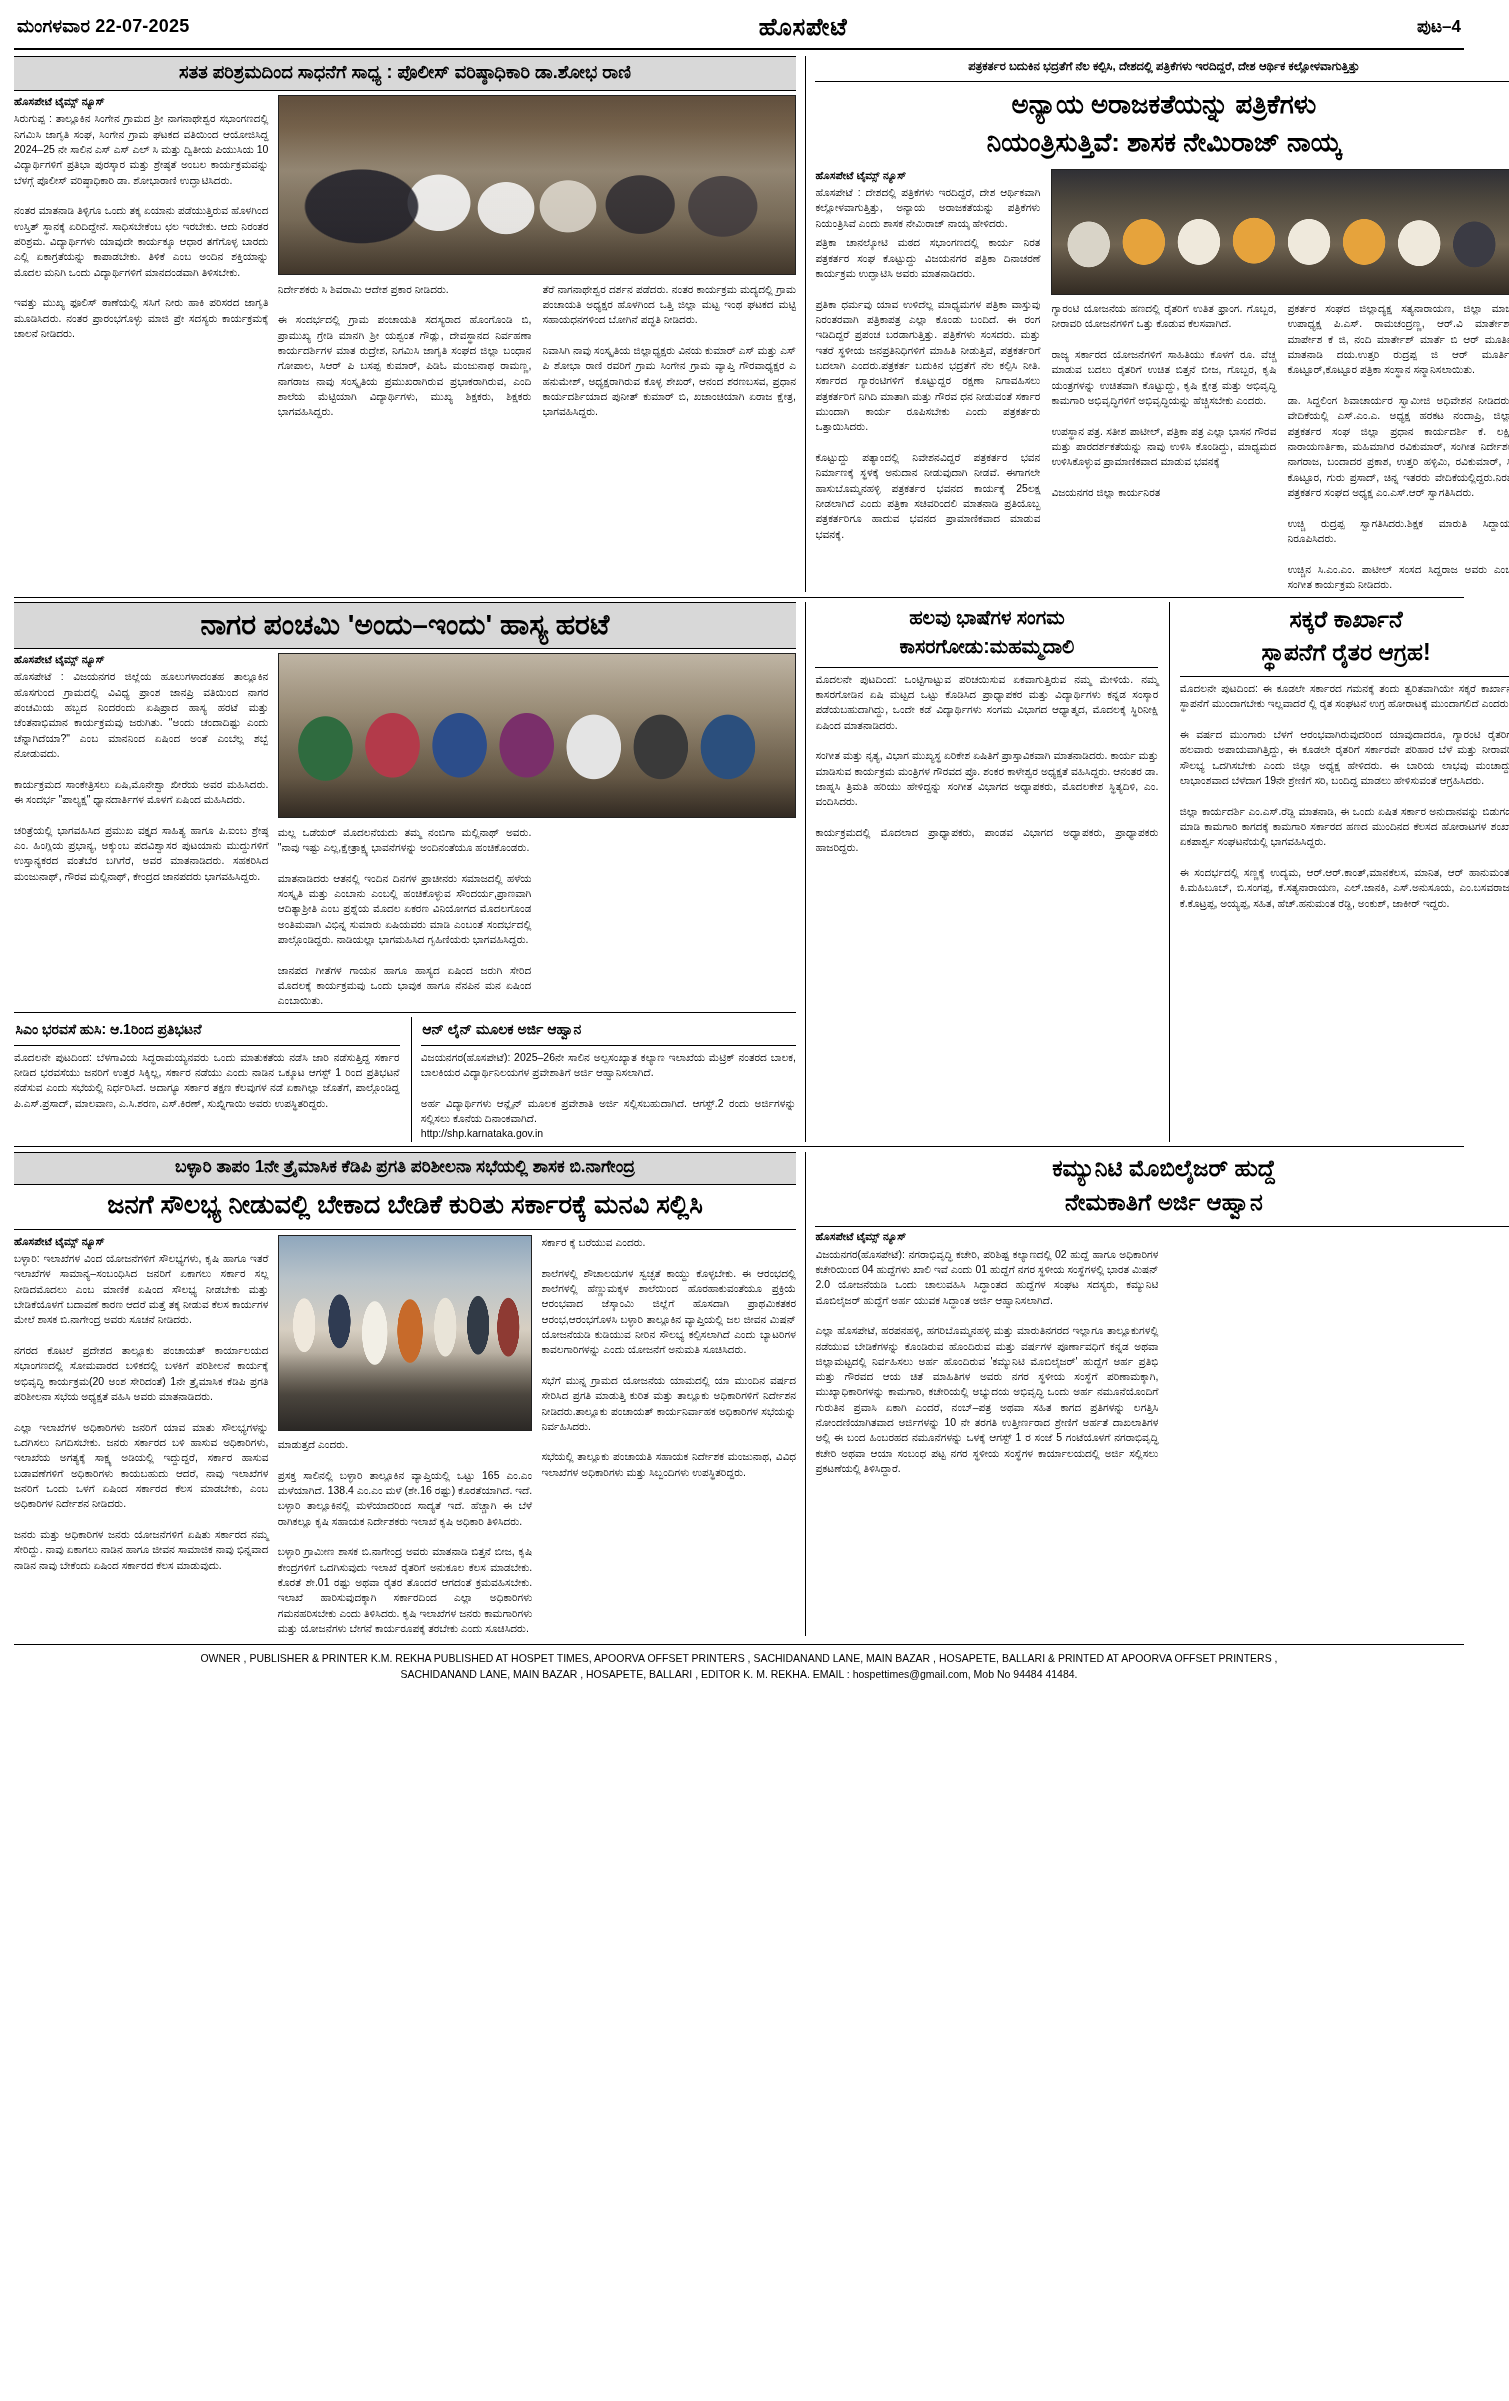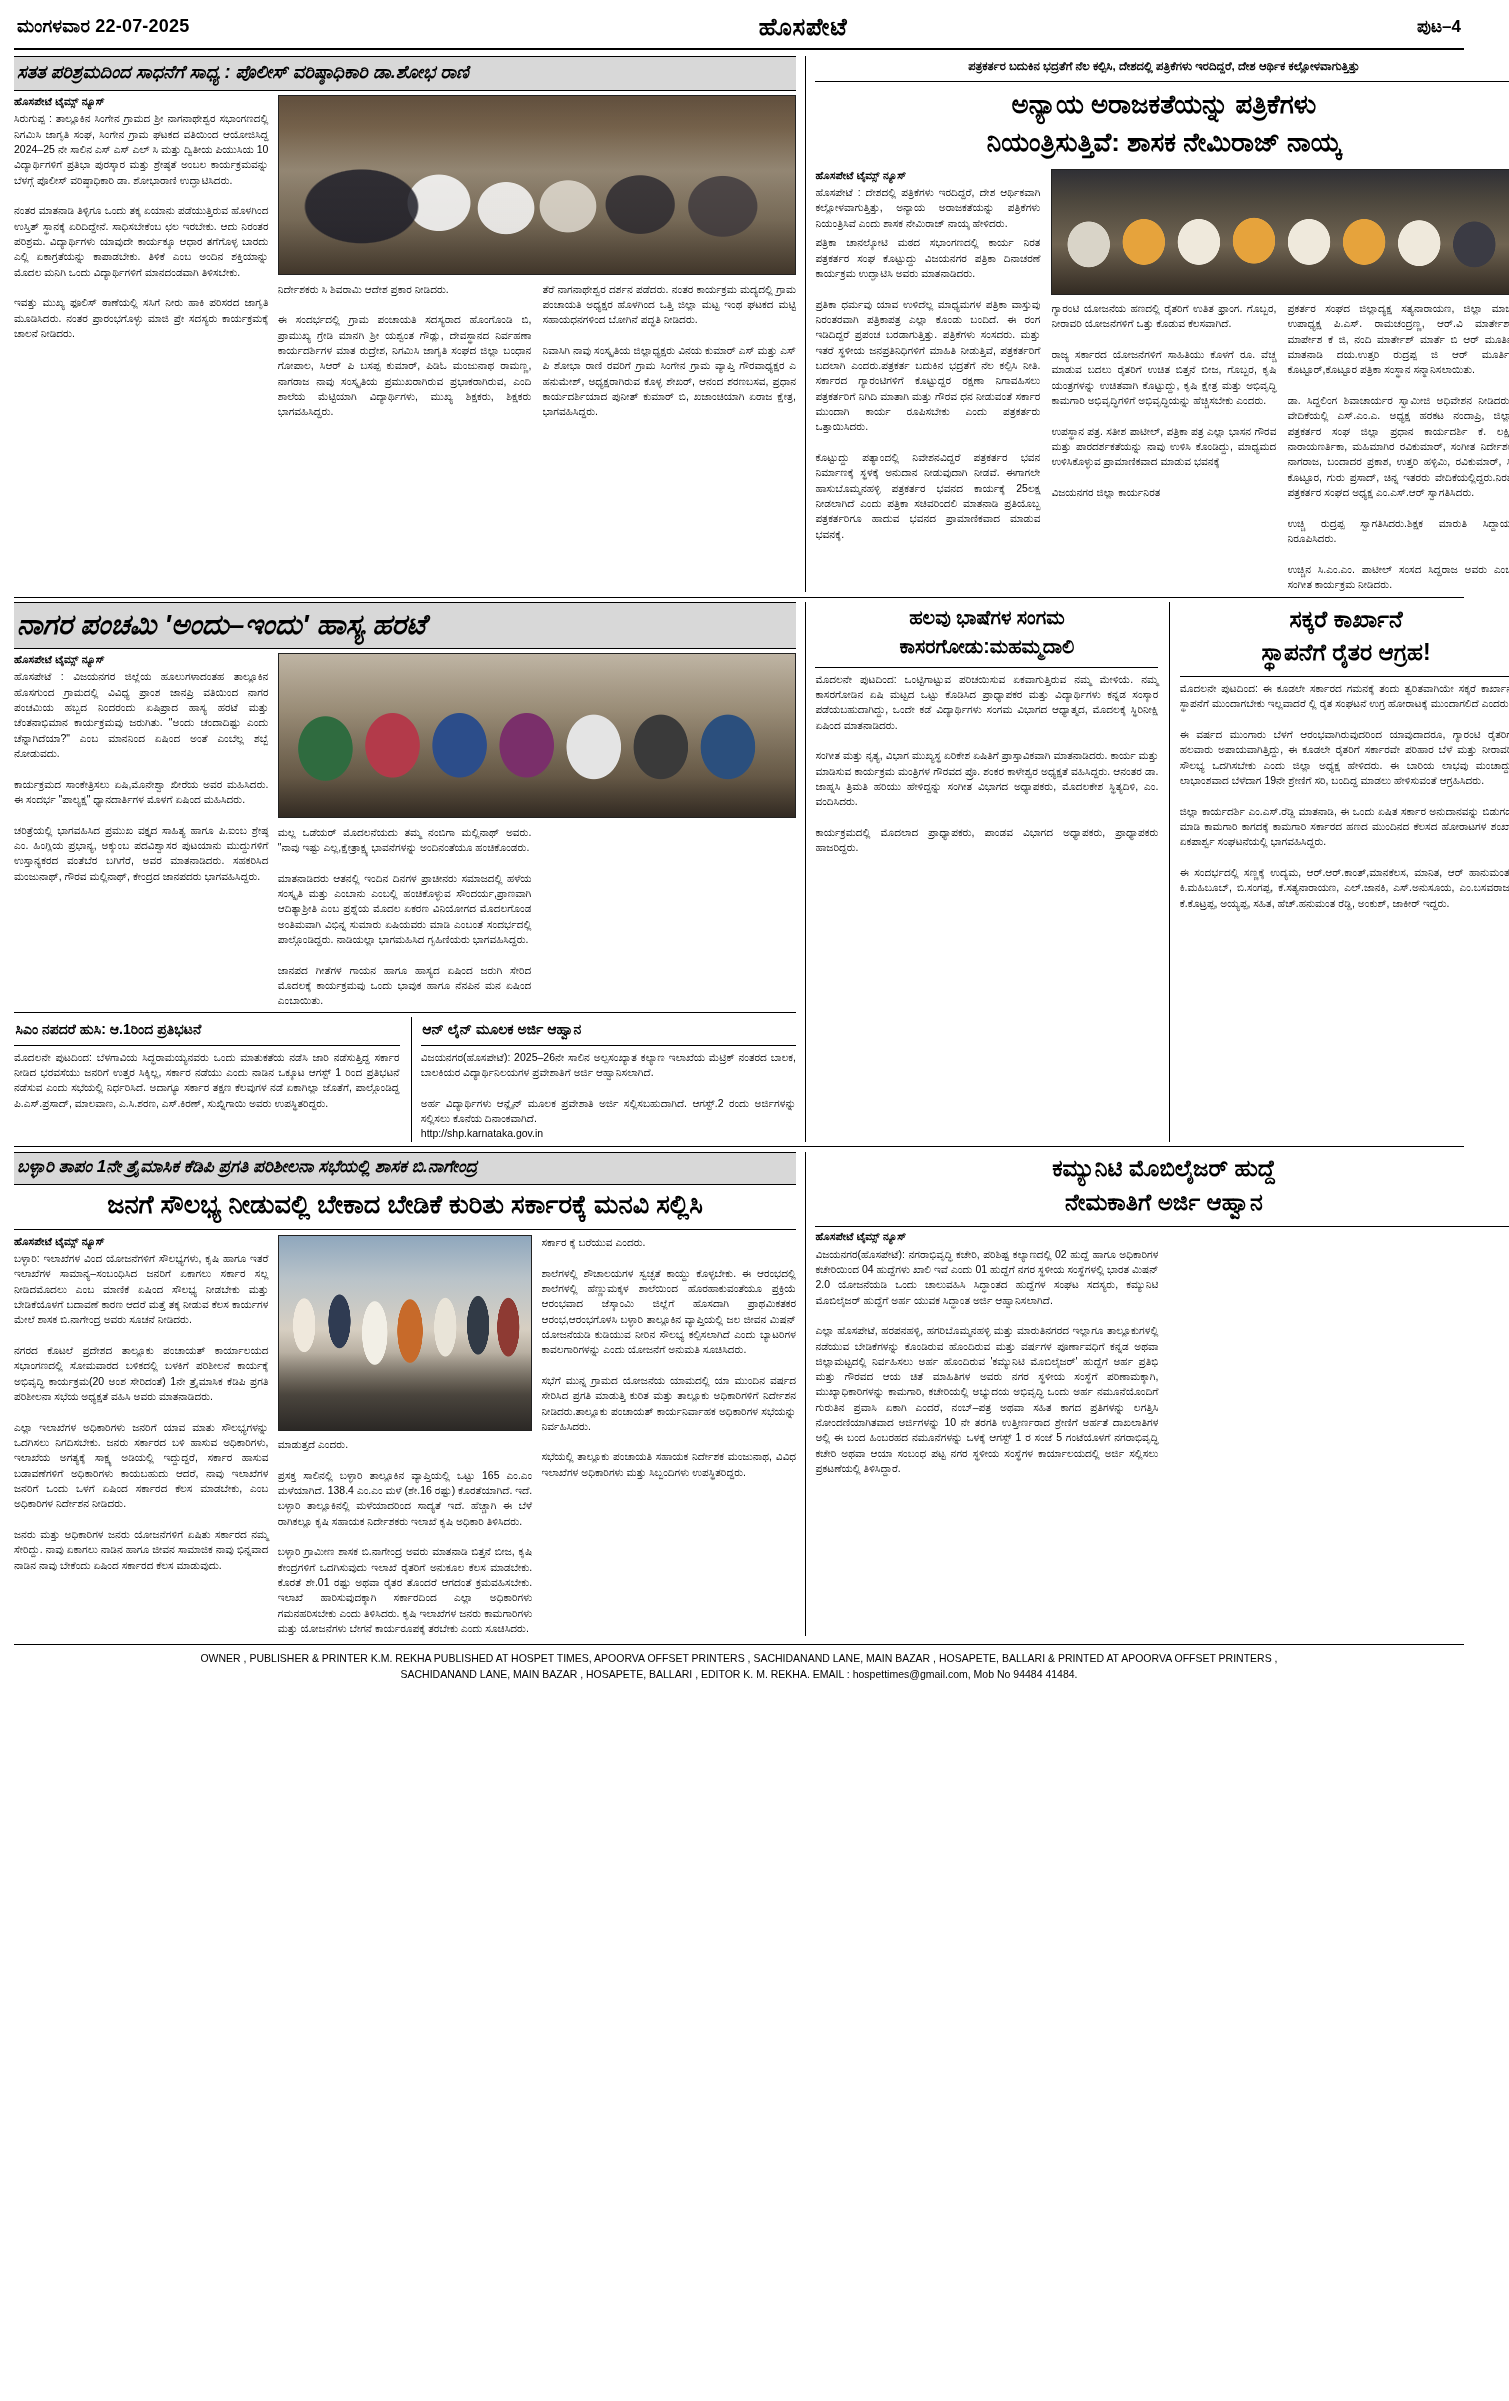--- a/index.html
+++ b/index.html
@@ -52,25 +52,25 @@
   .body-text{
     font-size:10.5px;
     line-height:1.46;
     text-align:justify;
     hyphens:auto;
   }
   .hl-banner{
     background:#d8d8d8;
     border-top:1.5px solid #000;
     border-bottom:1.5px solid #000;
+    text-align:center;
     font-size:18px;
     font-weight:bold;
     padding:4.6px 3.1px 6.2px 3.1px;
     line-height:1.2;
-    font-style:italic;
   }
   .headline-big{
     text-align:center;
     font-size:26px;
     font-weight:bold;
     line-height:1.28;
     padding:3.1px 1.5px 4.6px 1.5px;
   }
   .headline-mid{
     text-align:center;
@@ -305,21 +305,21 @@
 ಜಾನಪದ ಗೀತೆಗಳ ಗಾಯನ ಹಾಗೂ ಹಾಸ್ಯದ ಏಷಿಂದ ಜರುಗಿ ಸೇರಿದ ಮೊದಲಕ್ಕೆ ಕಾರ್ಯಕ್ರಮವು ಒಂದು ಭಾವುಕ ಹಾಗೂ ನೆನಪಿನ ಮನ ಏಷಿಂದ ಎಂಬಾಯಿತು.</div>
             <div></div>
           </div>
         </div>
       </div>
 
       <div class="thin-rule"></div>
 
       <div class="cols2">
         <div>
-          <div class="headline-sm" style="text-align:left;font-size:14px;">ಸಿಎಂ ನಪದರೆ ಹುಸಿ: ಆ.1ರಿಂದ ಪ್ರತಿಭಟನೆ</div>
+          <div class="headline-sm" style="text-align:left;font-size:14px;">ಸಿಎಂ ಭರವಸೆ ಹುಸಿ: ಆ.1ರಿಂದ ಪ್ರತಿಭಟನೆ</div>
           <div class="thin-rule"></div>
           <div class="body-text">ಮೊದಲನೇ ಪುಟದಿಂದ: ಬೆಳಗಾವಿಯ ಸಿದ್ಧರಾಮಯ್ಯನವರು ಒಂದು ಮಾತುಕತೆಯ ನಡೆಸಿ ಜಾರಿ ನಡೆಸುತ್ತಿದ್ದ ಸರ್ಕಾರ ನೀಡಿದ ಭರವಸೆಯು ಜನರಿಗೆ ಉತ್ತರ ಸಿಕ್ಕಿಲ್ಲ, ಸರ್ಕಾರ ನಡೆಯು ಎಂದು ನಾಡಿನ ಒಕ್ಕೂಟ ಆಗಸ್ಟ್ 1 ರಿಂದ ಪ್ರತಿಭಟನೆ ನಡೆಸುವ ಎಂದು ಸಭೆಯಲ್ಲಿ ನಿರ್ಧರಿಸಿದೆ. ಅದಾಗ್ಯೂ ಸರ್ಕಾರ ತಕ್ಷಣ ಕೆಲವುಗಳ ನಡೆ ಏಕಾಗಿಲ್ಲಾ ಜೊತೆಗೆ, ಪಾಲ್ಗೊಂಡಿದ್ದ ಪಿ.ಎಸ್.ಪ್ರಸಾದ್, ಮಾಲವಾಣ, ಎ.ಸಿ.ಶರಣ, ಎಸ್.ಕಿರಣ್, ಸುಖ್ನಿಗಾಯಿ ಅವರು ಉಪಸ್ಥಿತರಿದ್ದರು.</div>
         </div>
         <div style="border-left:0.8px solid #000;padding-left:9.3px;">
           <div class="headline-sm" style="text-align:left;font-size:14px;">ಆನ್ ಲೈನ್ ಮೂಲಕ ಅರ್ಜಿ ಆಹ್ವಾನ</div>
           <div class="thin-rule"></div>
           <div class="body-text" style="white-space:pre-line;">ವಿಜಯನಗರ(ಹೊಸಪೇಟೆ): 2025–26ನೇ ಸಾಲಿನ ಅಲ್ಪಸಂಖ್ಯಾತ ಕಲ್ಯಾಣ ಇಲಾಖೆಯ ಮೆಟ್ರಿಕ್ ನಂತರದ ಬಾಲಕ, ಬಾಲಕಿಯರ ವಿದ್ಯಾರ್ಥಿನಿಲಯಗಳ ಪ್ರವೇಶಾತಿಗೆ ಅರ್ಜಿ ಆಹ್ವಾನಿಸಲಾಗಿದೆ.
 
 ಅರ್ಹ ವಿದ್ಯಾರ್ಥಿಗಳು ಆನ್ಲೈನ್ ಮೂಲಕ ಪ್ರವೇಶಾತಿ ಅರ್ಜಿ ಸಲ್ಲಿಸಬಹುದಾಗಿದೆ. ಆಗಸ್ಟ್.2 ರಂದು ಅರ್ಜಿಗಳನ್ನು ಸಲ್ಲಿಸಲು ಕೊನೆಯ ದಿನಾಂಕವಾಗಿದೆ.</div>
           <div class="body-text">http://shp.karnataka.gov.in</div>

